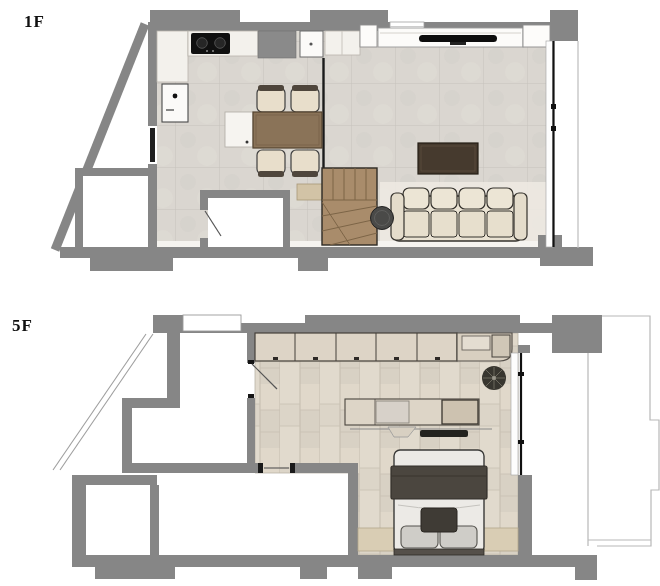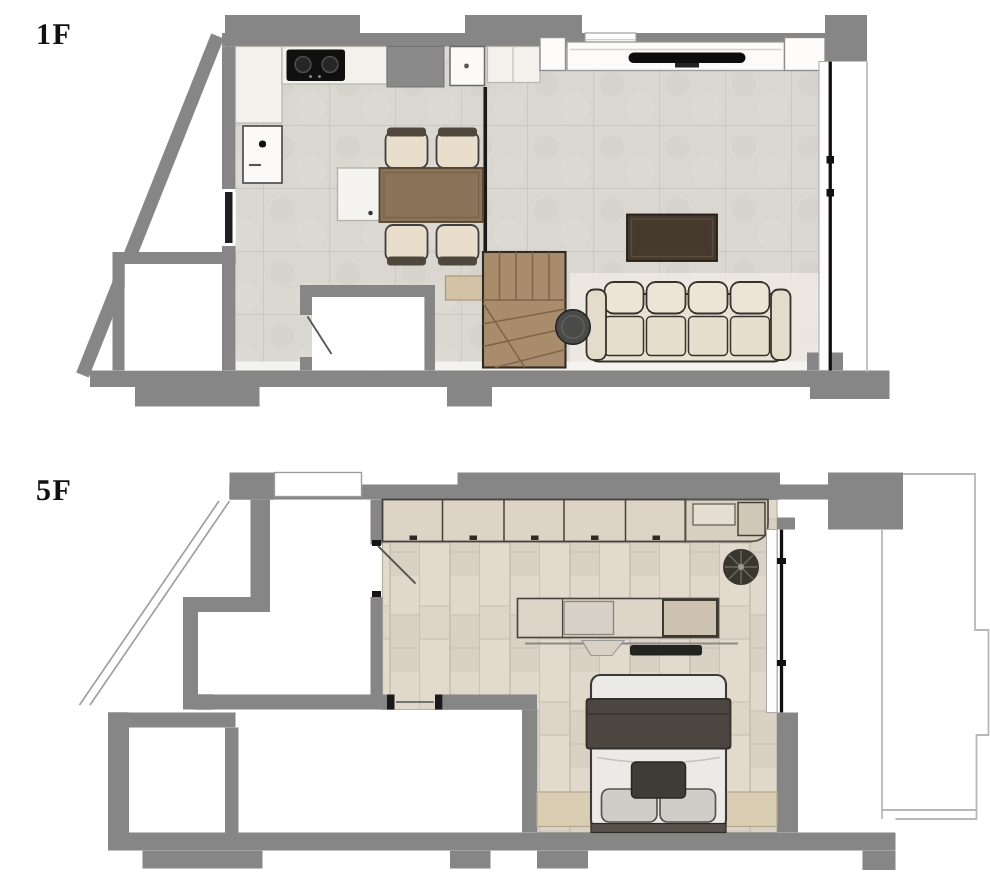--- a/index.html
+++ b/index.html
@@ -1,20 +1,20 @@
 <!DOCTYPE html>
 <html><head>
 <meta charset="utf-8">
 <style>
   html,body{margin:0;padding:0;background:#ffffff;}
   .plan{position:relative;width:660px;height:586px;background:#ffffff;overflow:hidden;
         font-family:"Liberation Serif","DejaVu Serif",serif;}
-  .floor-label{position:absolute;font-weight:bold;font-size:20px;letter-spacing:1px;color:#111;}
+  .floor-label{position:absolute;font-weight:bold;font-size:17px;letter-spacing:1px;color:#111;}
   .label-1f{top:12px;left:24px;}
-  .label-5f{top:316px;left:24px;}
+  .label-5f{top:316px;left:12px;}
   svg{position:absolute;top:0;left:0;display:block;}
 </style>
 </head>
 <body>
 
 <div class="plan">
 
 <svg width="660" height="586" viewBox="0 0 660 586">
   <defs>
     <pattern id="tile" width="44" height="42" patternUnits="userSpaceOnUse">

